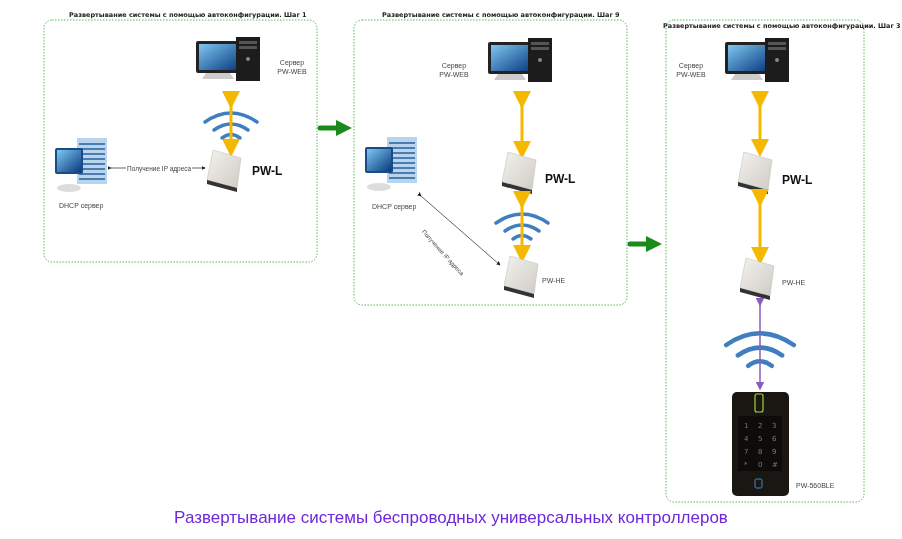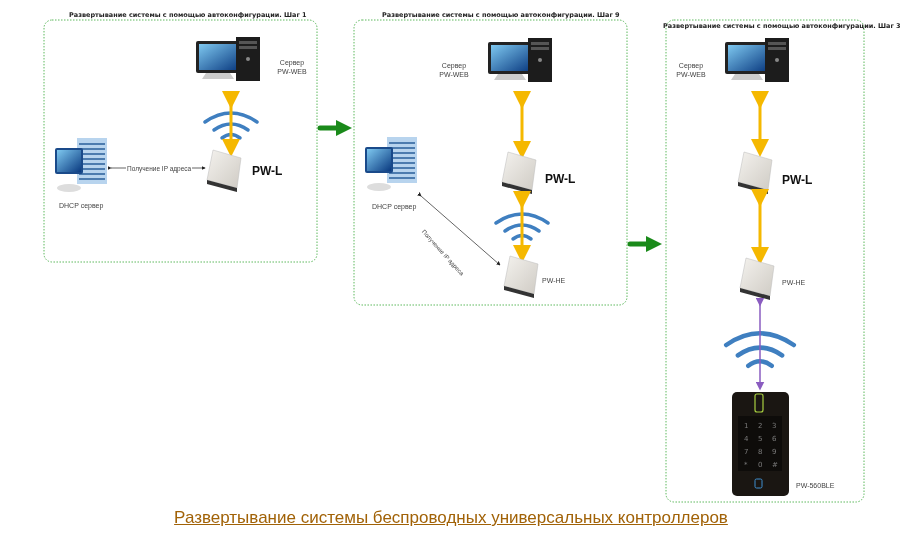--- a/index.html
+++ b/index.html
@@ -1,21 +1,21 @@
 <!DOCTYPE html>
 <html><head>
 <meta charset="utf-8">
 <style>
   html,body{margin:0;padding:0;background:#ffffff;}
   body{width:902px;height:539px;position:relative;overflow:hidden;font-family:"Liberation Sans",sans-serif;}
   #stage{position:absolute;left:0;top:0;width:902px;height:539px;}
   .ptitle{position:absolute;font-family:"DejaVu Sans",sans-serif;font-weight:bold;font-size:6.5px;color:#222;white-space:nowrap;text-align:center;}
   .lbl{position:absolute;font-size:7px;color:#444;white-space:nowrap;line-height:9px;}
   .lbl-big{position:absolute;font-size:12px;font-weight:bold;color:#111;white-space:nowrap;}
-  .caption{position:absolute;left:0;width:902px;top:508px;text-align:center;font-size:17px;color:#a16207;text-decoration:underline;}
+  .caption{position:absolute;left:0;width:902px;top:508px;text-align:center;font-size:17px;color:#6d28d9;}
   .keytxt{font-family:"DejaVu Sans",sans-serif;font-size:7px;fill:#7a7a7a;}
 </style>
 </head>
 <body>
 
 <div id="stage">
 
   <svg width="902" height="539" style="position:absolute;left:0;top:0">
     <defs>
       <marker id="ya" markerWidth="6" markerHeight="6" refX="3" refY="3" orient="auto">

